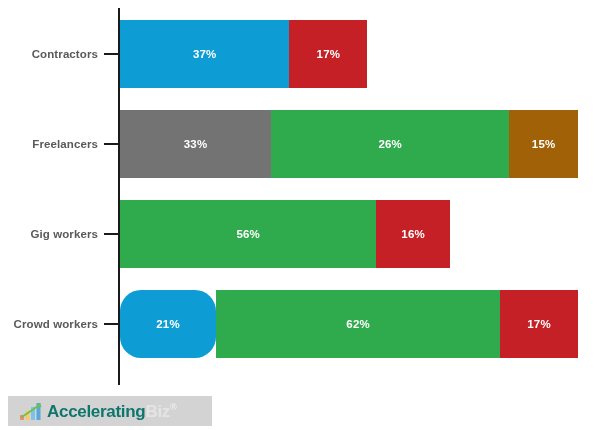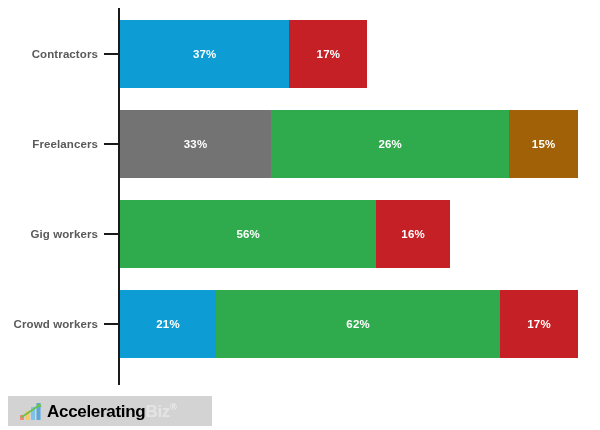--- a/index.html
+++ b/index.html
@@ -129,21 +129,21 @@
     display: block;
   }
 
   .logo-text {
     font-size: 17px;
     font-weight: bold;
     letter-spacing: -0.3px;
     white-space: nowrap;
     line-height: 1;
   }
-  .logo-text .part-a { color: #000000; }
+  .logo-text .part-a { color: #0f766e; }
   .logo-text .part-b { color: #e4e4e4; }
   .logo-text .tm {
     color: #eeeeee;
     font-size: 9px;
     vertical-align: super;
   }
 </style>
 </head>
 <body>
 
@@ -192,21 +192,21 @@
         <div class="seg" style="width:16%; background:#c42026;">
           <span>16%</span>
         </div>
       </div>
     </div>
 
     <div class="bar-row r3">
       <div class="cat-label">Crowd workers</div>
       <div class="tick"></div>
       <div class="bar">
-        <div class="seg" style="width:21%; background:#0d9dd4;">
+        <div class="seg" style="width:21%; background:#0d9dd4;border-radius:21px;">
           <span>21%</span>
         </div>
         <div class="seg" style="width:62%; background:#2faa4c;">
           <span>62%</span>
         </div>
         <div class="seg" style="width:17%; background:#c42026;">
           <span>17%</span>
         </div>
       </div>
     </div>

